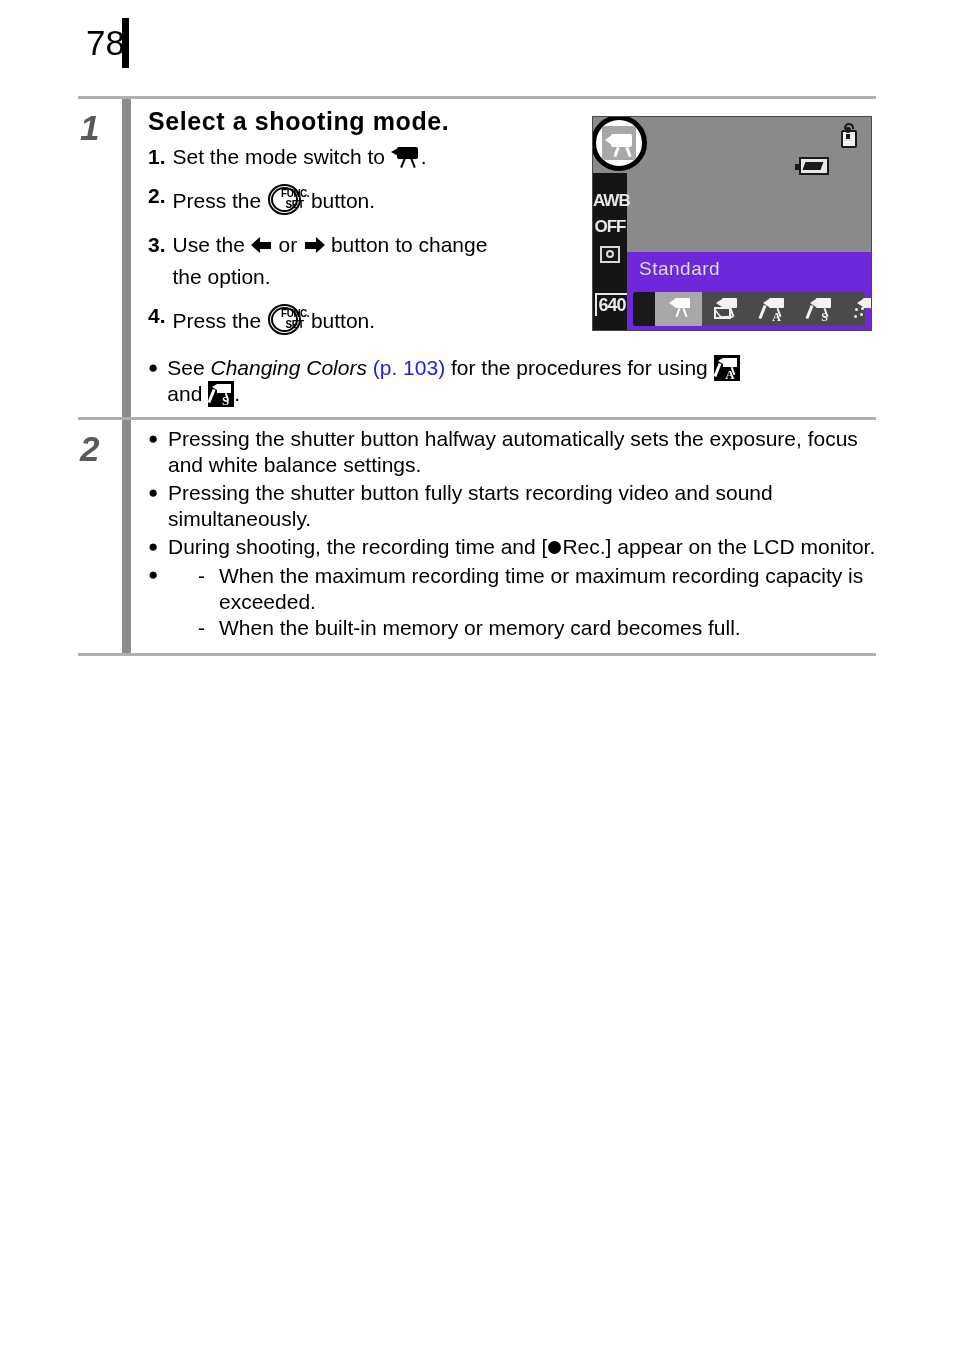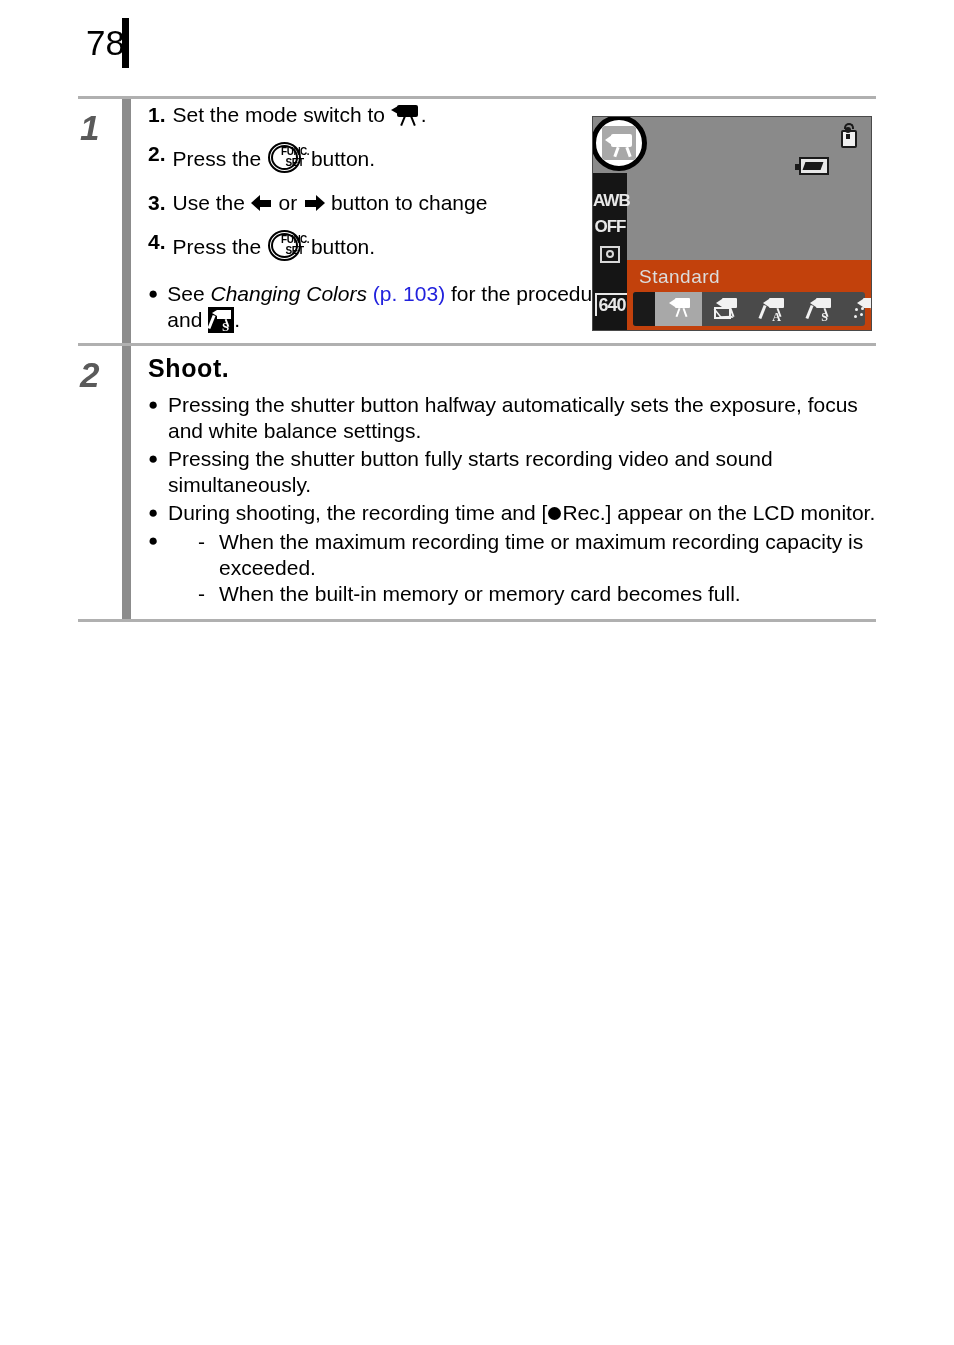--- a/index.html
+++ b/index.html
@@ -408,22 +408,22 @@
   }
   .lcd-battery .nub {
     position: absolute; left: -6px; top: 5px;
     width: 4px; height: 6px; background: #1a1a1a;
   }
 
   .lcd-bottom {
     position: absolute;
     left: 34px; bottom: 0;
     right: 0;
-    height: 70px;
-    background: #c2410c;
+    height: 78px;
+    background: #6d28d9;
   }
   .lcd-modename {
     position: absolute;
     left: 12px; top: 6px;
     color: #dcdcdc;
     font-size: 19px;
     font-family: "Liberation Sans Narrow", "Liberation Sans", sans-serif;
     letter-spacing: 0.5px;
   }
   .lcd-iconbar {
@@ -519,36 +519,37 @@
 
   <div class="rule"></div>
 
   <div class="step">
     <div class="step-num">
       <span>1</span>
     </div>
     <div class="step-divider"></div>
     <div class="step-body">
 
+      <div class="step-title">Select a shooting mode.</div>
 
       <div class="s1-left">
 
         <div class="numbered">
           <span class="n">1.</span>
           <span class="txt"><span>Set the mode switch to </span><span class="ico ico-moviecam"><span class="lens"></span><span class="body"></span><span class="legL"></span><span class="legR"></span></span><span>.</span></span>
         </div>
 
         <div class="numbered">
           <span class="n">2.</span>
           <span class="txt"><span>Press the </span><span class="ico ico-funcset"><span class="ring"></span><span class="ring2"></span><span class="lbl">FUNC.<br>SET</span></span><span> button.</span></span>
         </div>
 
         <div class="numbered">
           <span class="n">3.</span>
-          <span class="txt"><span>Use the </span><span class="ico ico-arrow left"><span class="head"></span><span class="shaft"></span></span><span> or </span><span class="ico ico-arrow right"><span class="shaft"></span><span class="head"></span></span><span> button to change</span></span>
+          <span class="txt"><span>Use the </span><span class="ico ico-arrow left"><span class="head"></span><span class="shaft"></span></span><span> or </span><span class="ico ico-arrow right"><span class="shaft"></span><span class="head"></span></span><span> button to change</span><span class="hang-indent">the option.</span></span>
         </div>
 
         <div class="numbered">
           <span class="n">4.</span>
           <span class="txt"><span>Press the </span><span class="ico ico-funcset"><span class="ring"></span><span class="ring2"></span><span class="lbl">FUNC.<br>SET</span></span><span> button.</span></span>
         </div>
       </div>
 
       <div class="note-bullet">
         <span class="dot">●</span>
@@ -560,21 +561,20 @@
 
   <div class="rule"></div>
 
   <div class="step">
     <div class="step-num">
       <span>2</span>
     </div>
     <div class="step-divider"></div>
     <div class="step-body">
 
-      <div class="step-title">Shoot.</div>
 
       <div class="b-list">
 
         <div class="b-item">
           <span class="dot">●</span>
           <span class="body">Pressing the shutter button halfway automatically sets the exposure, focus and white balance settings.</span>
         </div>
 
         <div class="b-item">
           <span class="dot">●</span>

